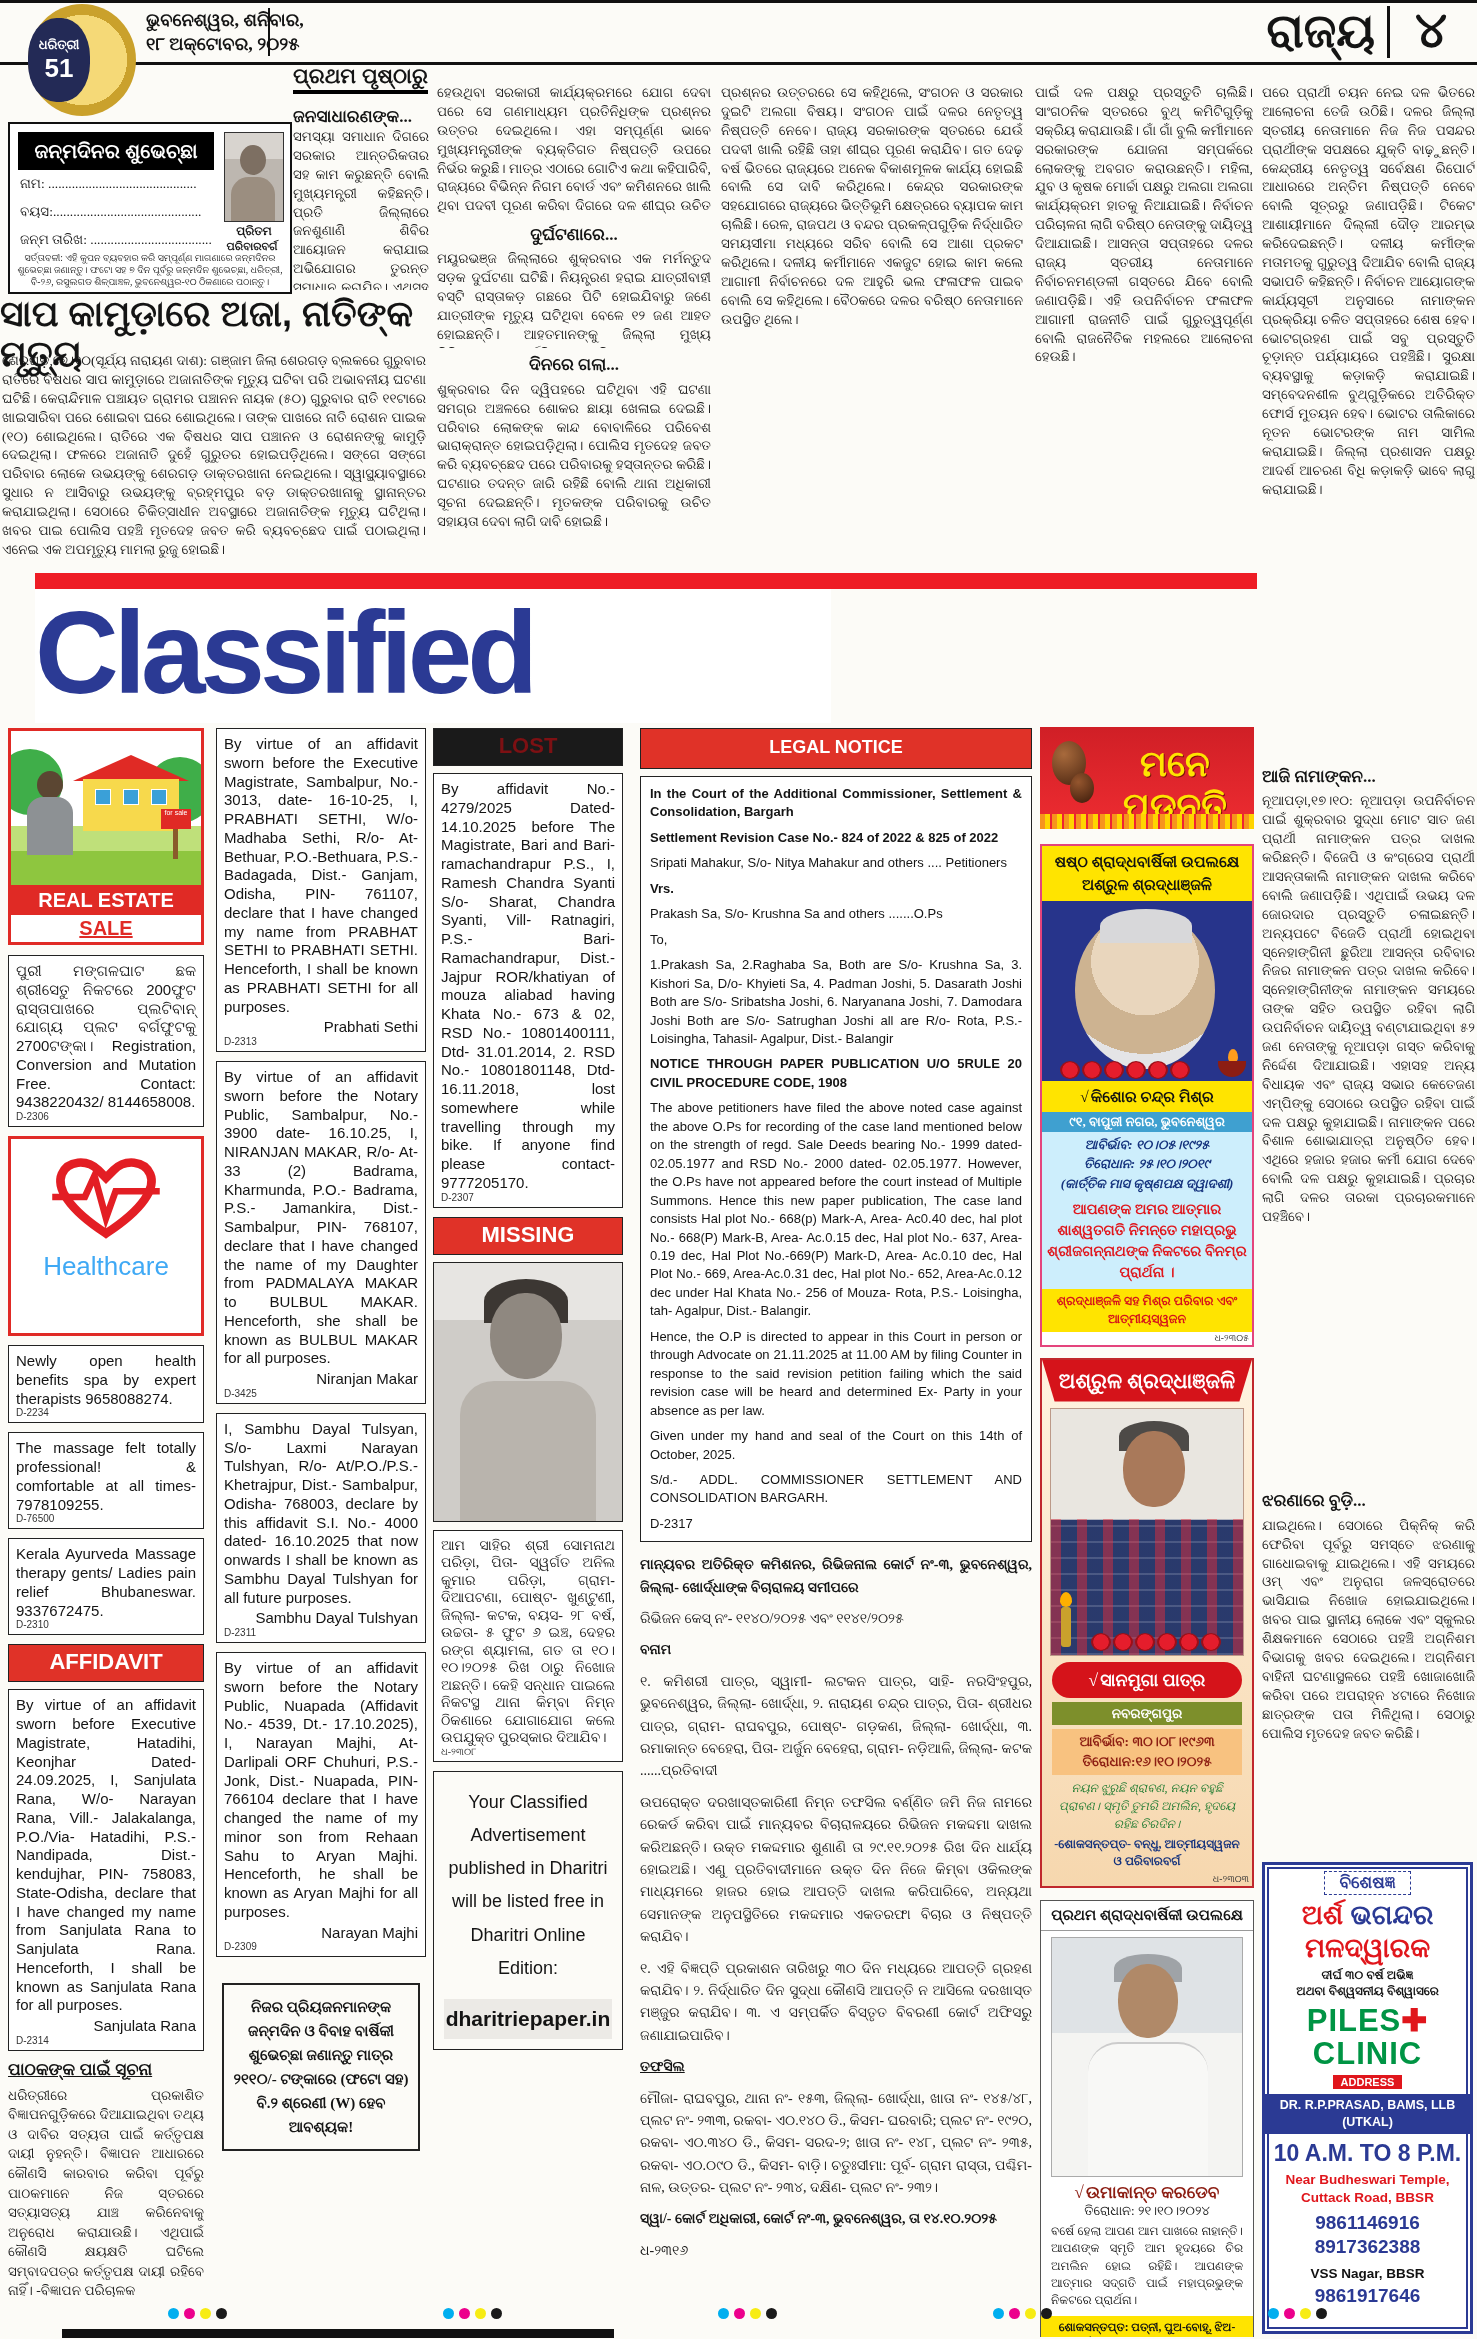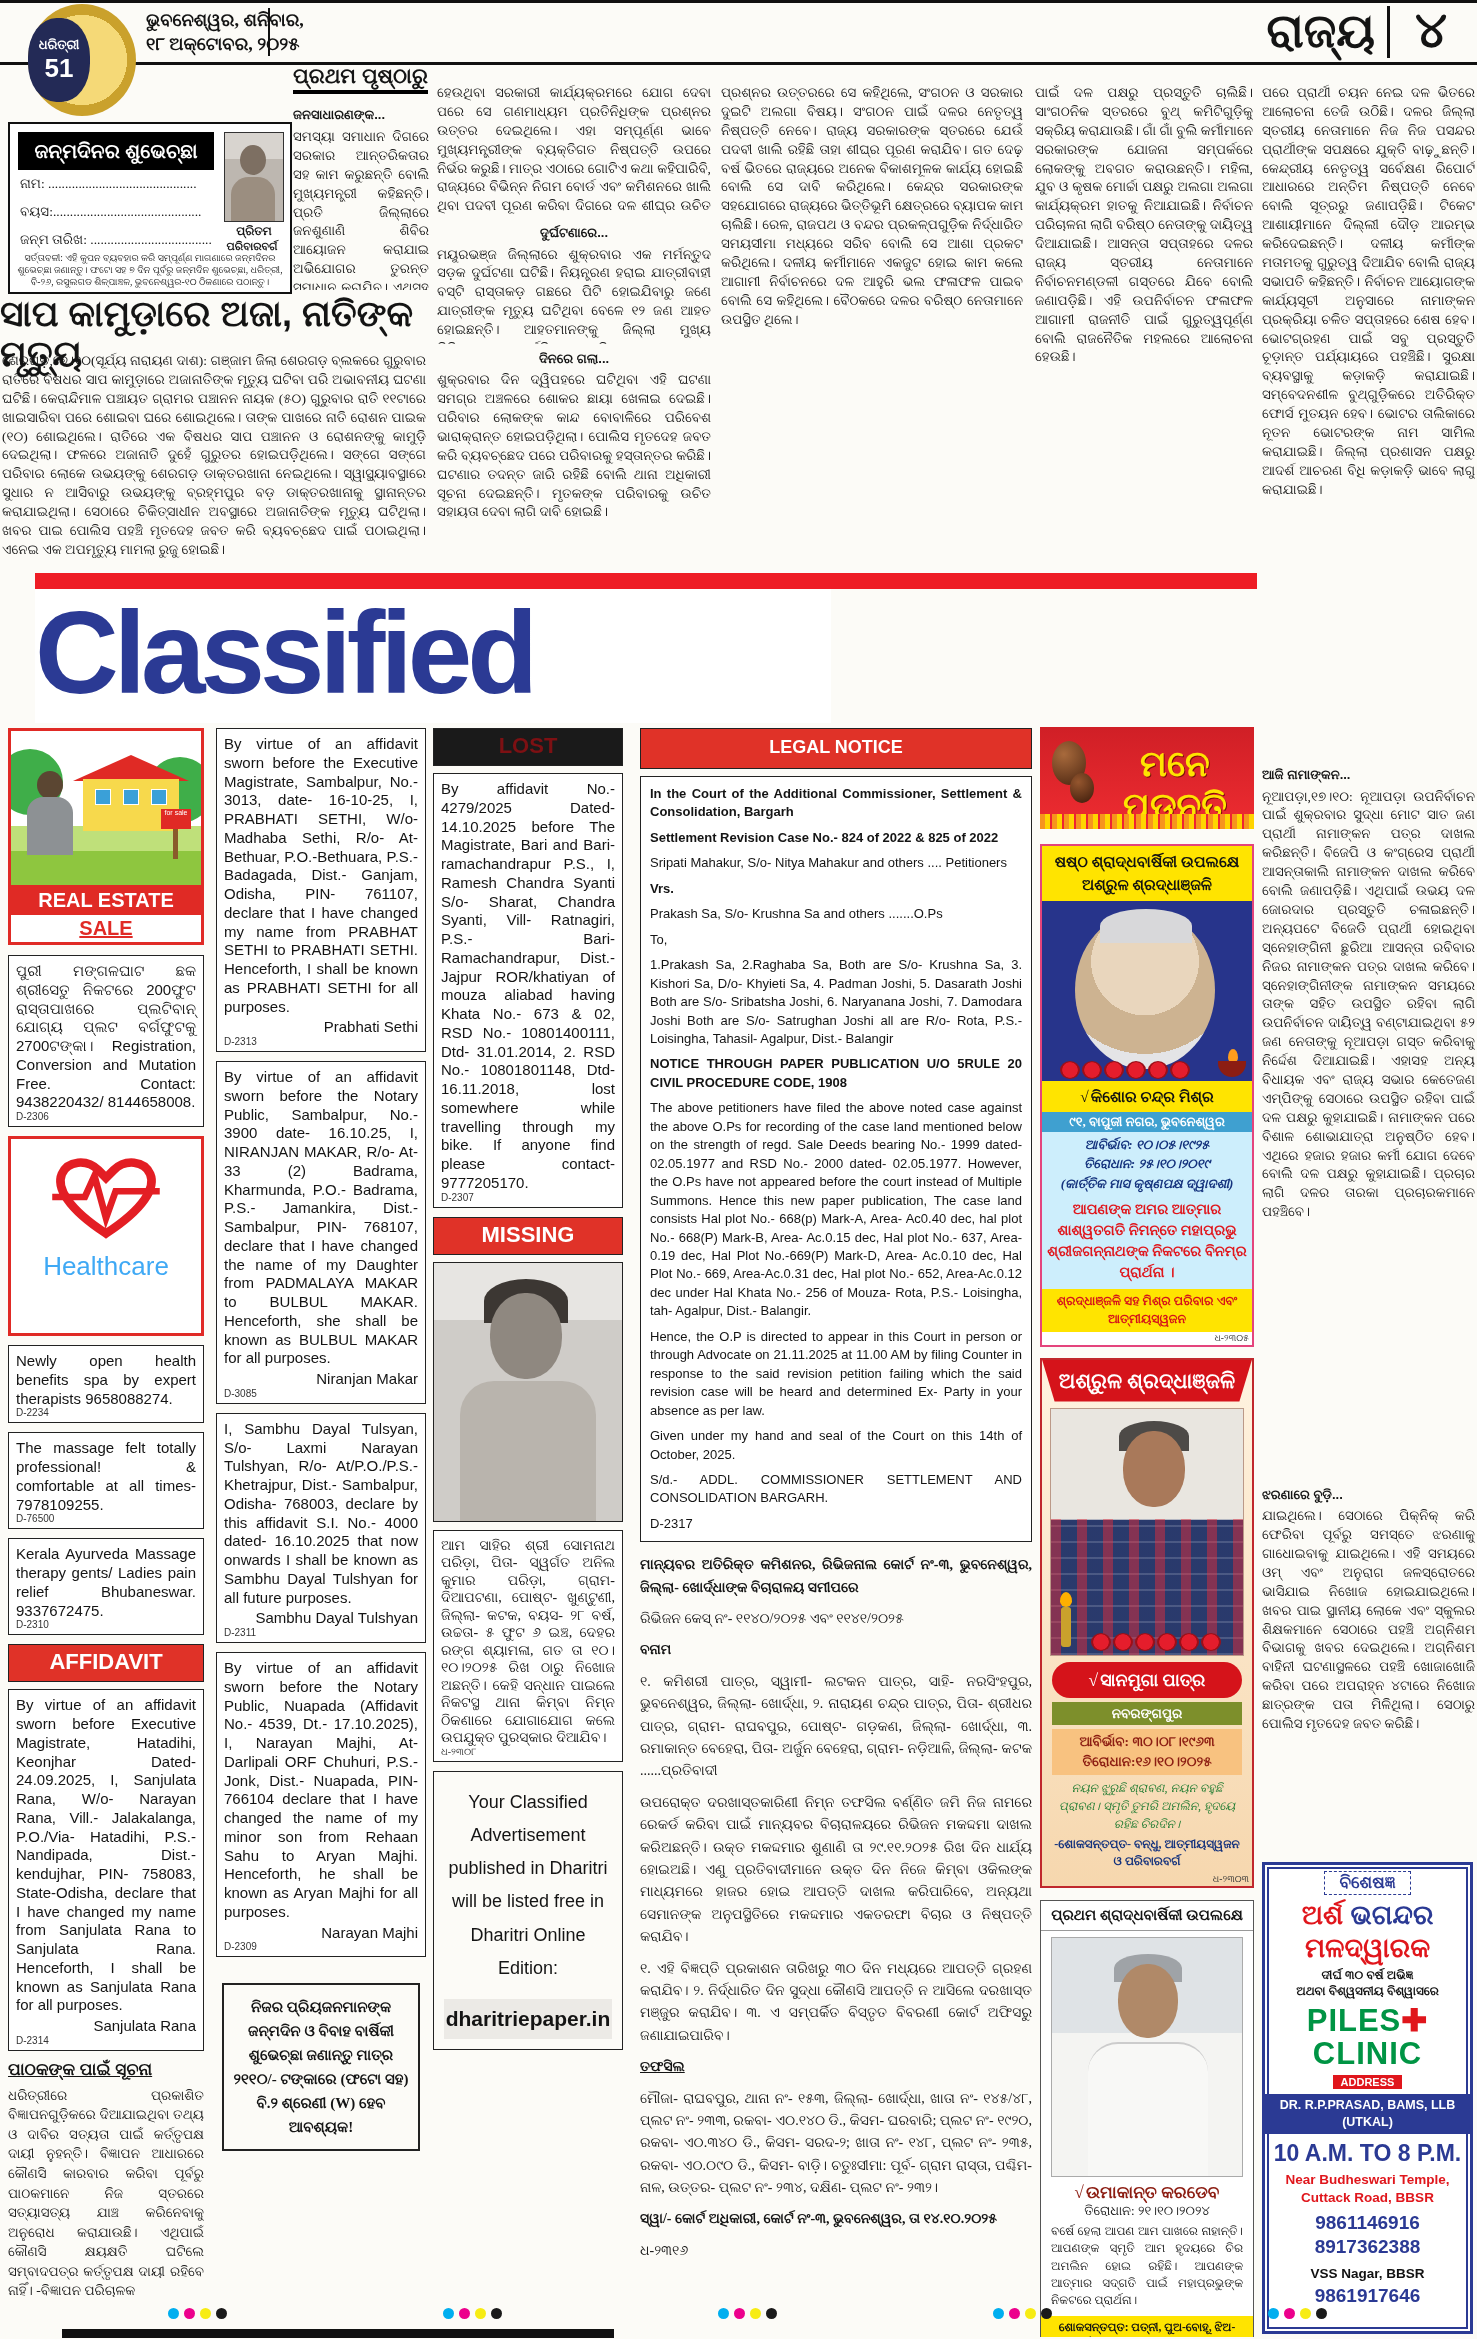--- a/index.html
+++ b/index.html
@@ -39,21 +39,21 @@
   .bday-cap1{position:absolute;right:0;top:100px;width:72px;text-align:center;font-size:12px;font-weight:bold;}
   .bday-cap2{position:absolute;right:0;top:116px;width:76px;text-align:center;font-size:11px;font-weight:bold;}
   .bday-f{position:absolute;left:10px;width:198px;font-size:13.5px;white-space:nowrap;overflow:hidden;}
   .bday-terms{position:absolute;left:4px;right:4px;bottom:3px;font-size:9.5px;line-height:1.25;text-align:center;color:#222;}
 
   
   .headline{left:0;top:294px;width:432px;font-size:36px;font-weight:bold;line-height:1.1;
      font-family:"Liberation Sans",sans-serif;}
   .leadbody{left:2px;top:352px;width:424px;height:214px;}
   .news{font-size:13.5px;line-height:1.4;text-align:justify;overflow:hidden;}
-  .sub{font-weight:bold;font-size:13px;font-family:Liberation Sans, sans-serif;line-height:1.2;margin:7px 0 5px;}
+  .sub{font-weight:bold;font-size:17px;font-family:Liberation Serif, serif;line-height:1.2;margin:7px 0 5px;}
 
   
   .fphead{left:293px;top:64px;font-size:21px;font-weight:bold;border-bottom:4px solid #000;padding-bottom:2px;
      font-family:"Liberation Sans",sans-serif;}
   .n0s{left:293px;top:100px;width:136px;}
   .n0{left:293px;top:128px;width:136px;height:162px;}
   .n1{left:437px;top:84px;width:274px;height:482px;overflow:hidden;}
   .n2{left:721px;top:84px;width:302px;height:482px;}
   .n5{left:1035px;top:84px;width:218px;height:636px;}
   .n6{left:1262px;top:84px;width:213px;height:1772px;overflow:hidden;}
@@ -330,21 +330,21 @@
 
   <div class="ccol" style="left:216px;top:728px;width:210px;height:1607px;">
     <div class="cad">
       <span>By virtue of an affidavit sworn before the Executive Magistrate, Sambalpur, No.- 3013, date- 16-10-25, I, PRABHATI SETHI, W/o- Madhaba Sethi, R/o- At- Bethuar, P.O.-Bethuara, P.S.- Badagada, Dist.- Ganjam, Odisha, PIN- 761107, declare that I have changed my name from PRABHAT SETHI to PRABHATI SETHI. Henceforth, I shall be known as PRABHATI SETHI for all purposes.</span>
       <div class="sig">Prabhati Sethi</div>
       <div class="ref">D-2313</div>
     </div>
     <div class="cad">
       <span>By virtue of an affidavit sworn before the Notary Public, Sambalpur, No.- 3900 date- 16.10.25, I, NIRANJAN MAKAR, R/o- At- 33 (2) Badrama, Kharmunda, P.O.- Badrama, P.S.- Jamankira, Dist.- Sambalpur, PIN- 768107, declare that I have changed the name of my Daughter from PADMALAYA MAKAR to BULBUL MAKAR. Henceforth, she shall be known as BULBUL MAKAR for all purposes.</span>
       <div class="sig">Niranjan Makar</div>
-      <div class="ref">D-3085</div>
+      <div class="ref">D-3425</div>
     </div>
     <div class="cad">
       <span>I, Sambhu Dayal Tulsyan, S/o- Laxmi Narayan Tulshyan, R/o- At/P.O./P.S.- Khetrajpur, Dist.- Sambalpur, Odisha- 768003, declare by this affidavit S.I. No.- 4000 dated- 16.10.2025 that now onwards I shall be known as Sambhu Dayal Tulshyan for all future purposes.</span>
       <div class="sig">Sambhu Dayal Tulshyan</div>
       <div class="ref">D-2311</div>
     </div>
     <div class="cad">
       <span>By virtue of an affidavit sworn before the Notary Public, Nuapada (Affidavit No.- 4539, Dt.- 17.10.2025), I, Narayan Majhi, At- Darlipali ORF Chuhuri, P.S.- Jonk, Dist.- Nuapada, PIN- 766104 declare that I have changed the name of my minor son from Rehaan Sahu to Aryan Majhi. Henceforth, he shall be known as Aryan Majhi for all purposes.</span>
       <div class="sig">Narayan Majhi</div>
       <div class="ref">D-2309</div>

